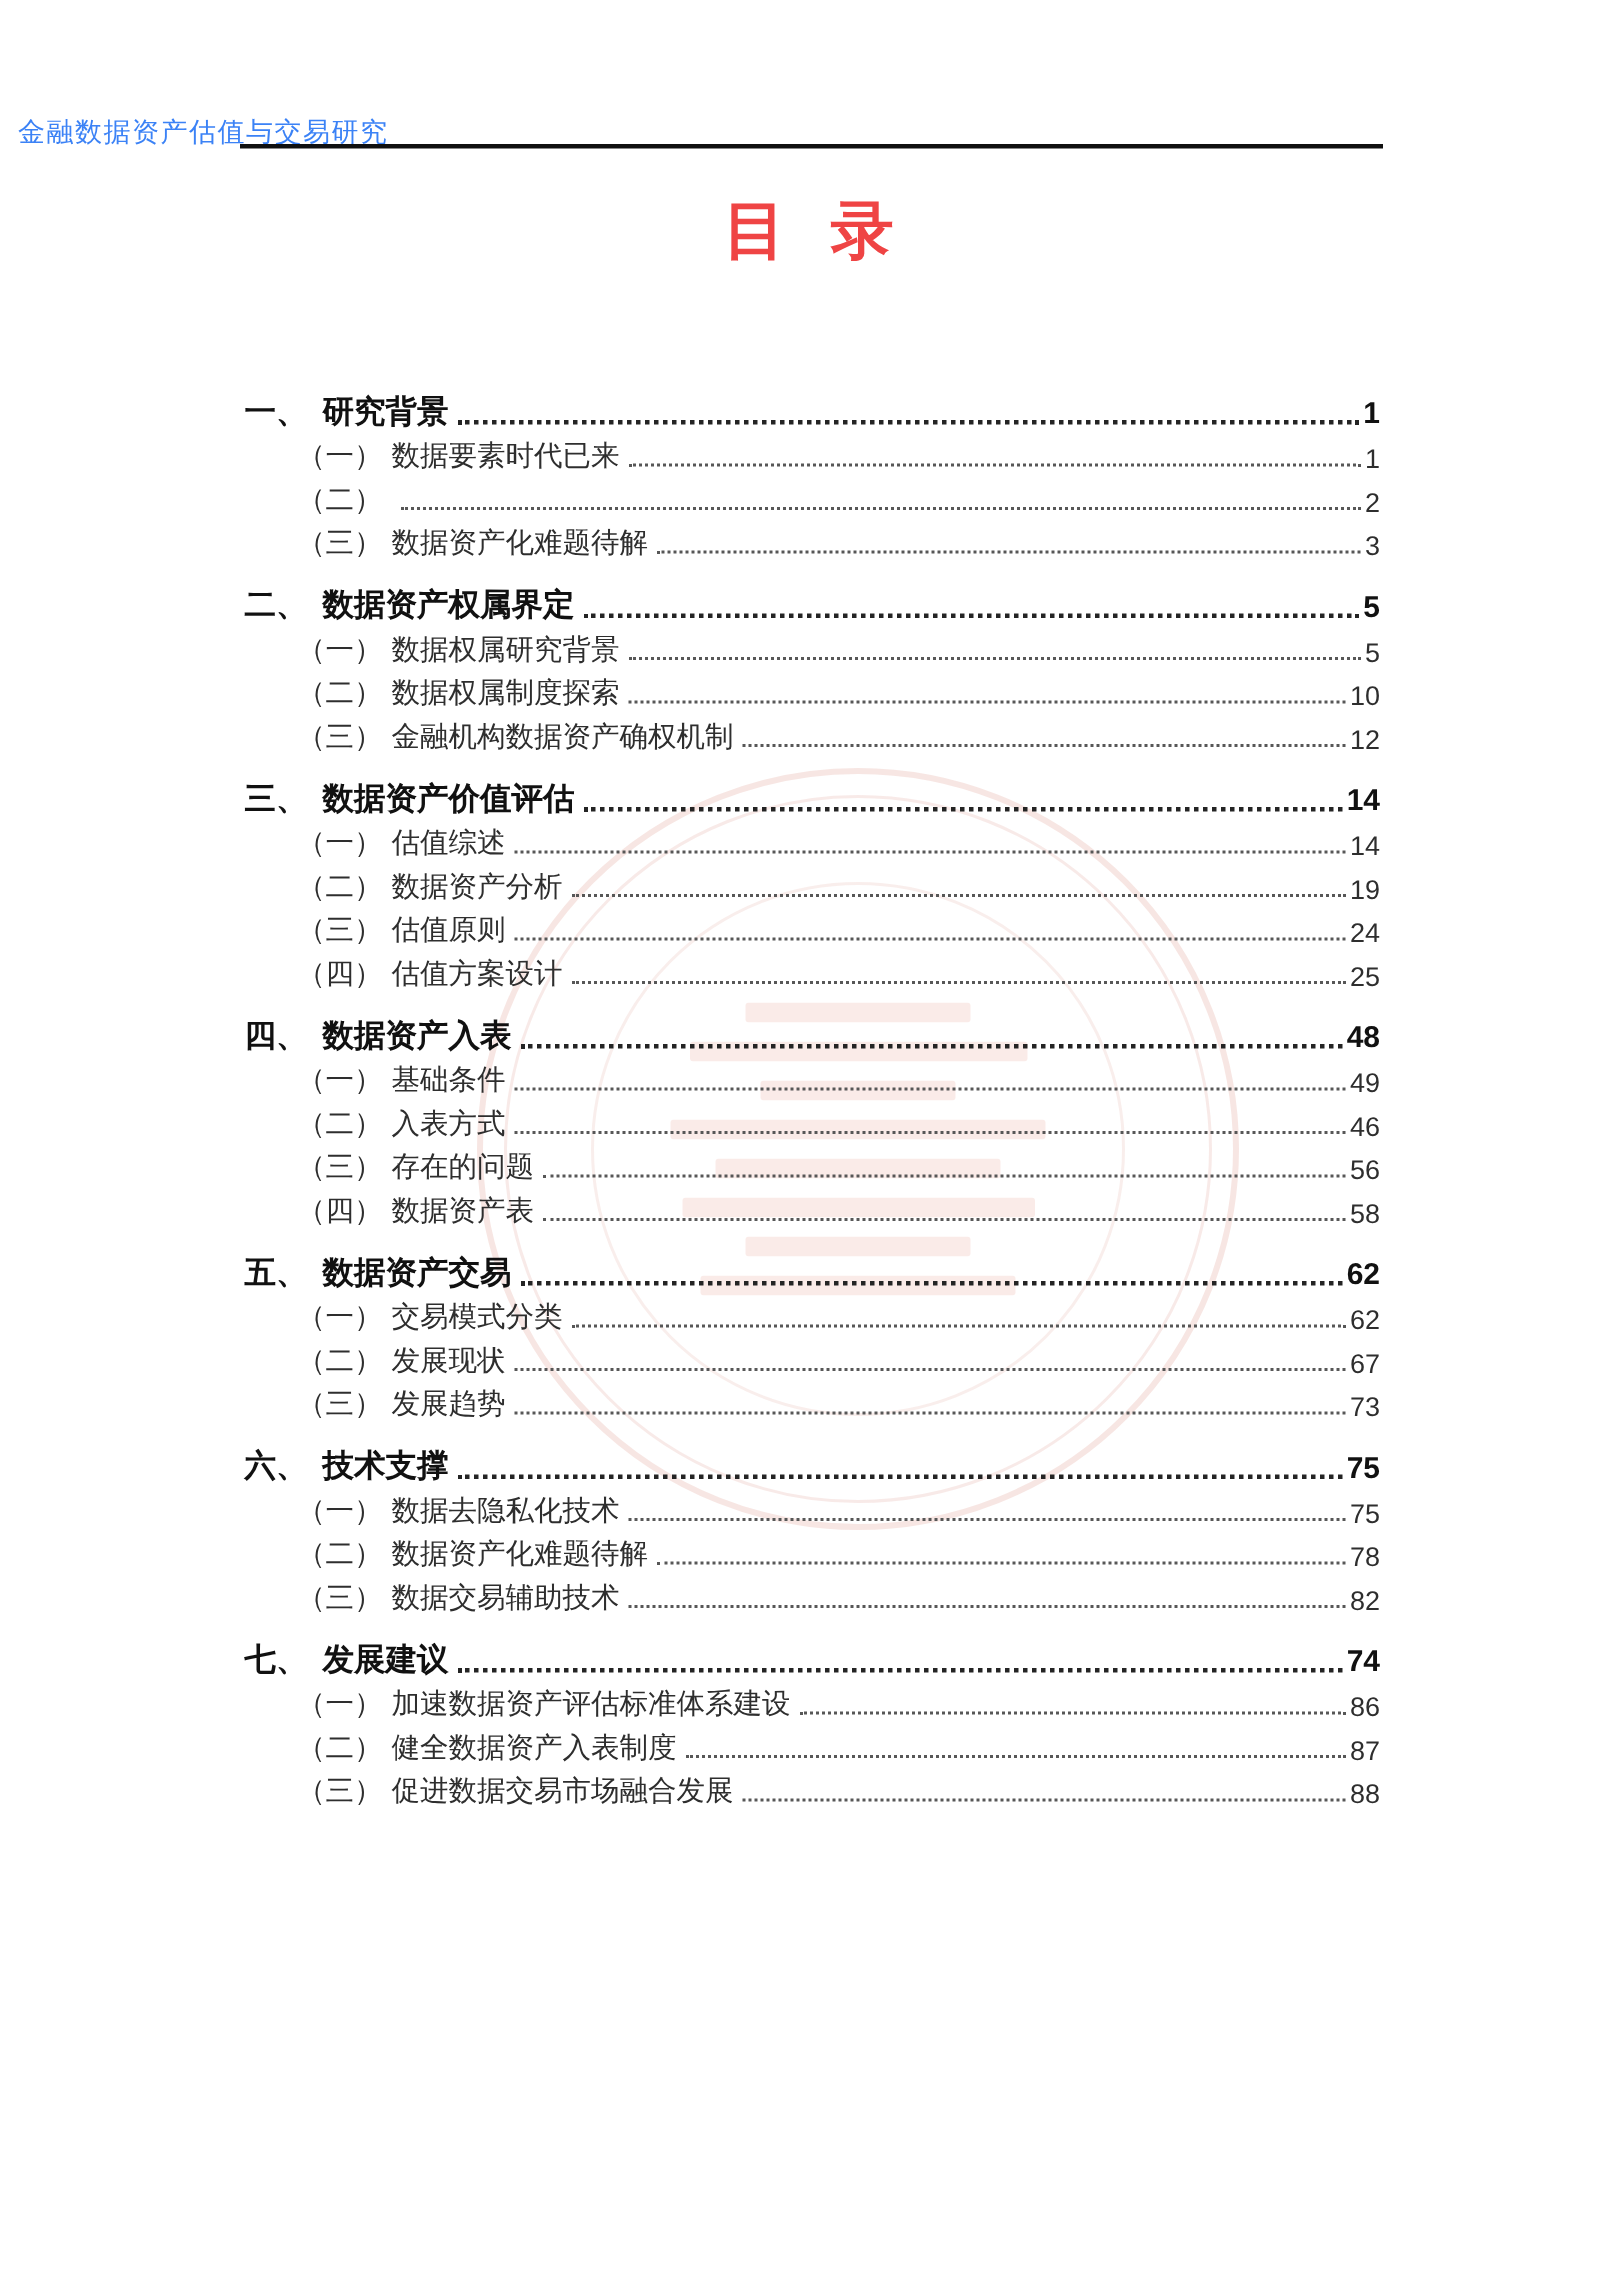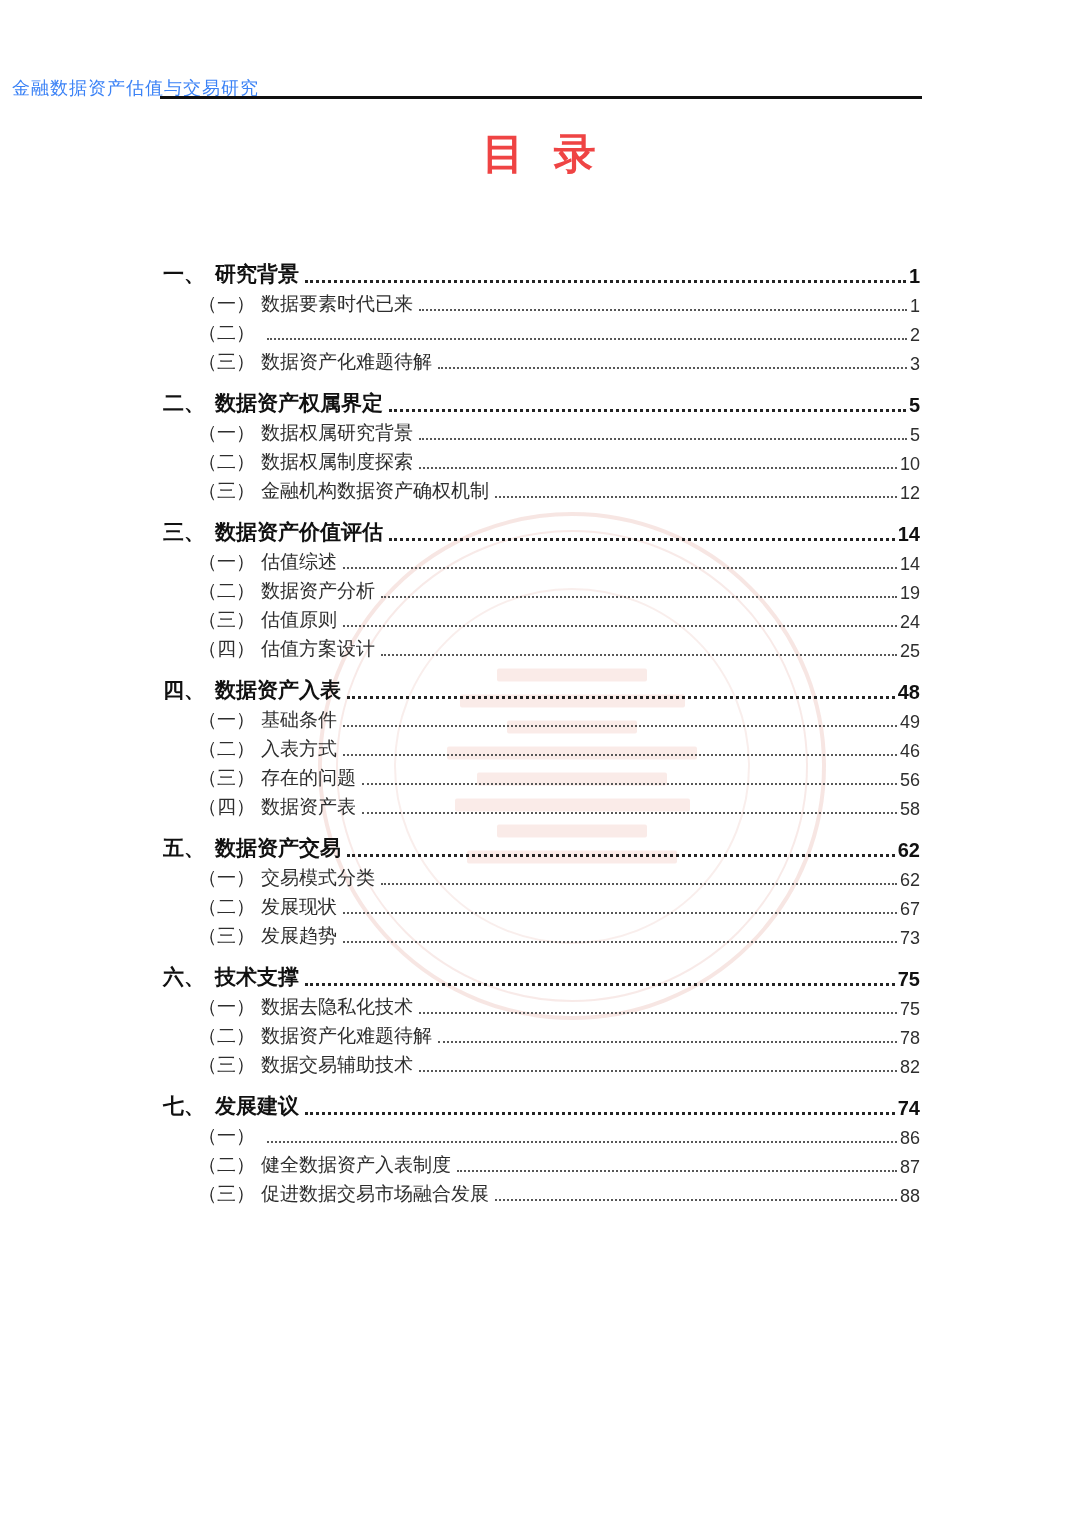--- a/index.html
+++ b/index.html
@@ -260,20 +260,21 @@
         <span class="pg">82</span>
       </div>
       <div class="row heading">
         <span class="num">七、</span>
         <span class="label">发展建议</span>
         <span class="dots"></span>
         <span class="pg">74</span>
       </div>
       <div class="row sub">
         <span class="num">（一）</span>
+        <span class="label">加速数据资产评估标准体系建设</span>
         <span class="dots"></span>
         <span class="pg">86</span>
       </div>
       <div class="row sub">
         <span class="num">（二）</span>
         <span class="label">健全数据资产入表制度</span>
         <span class="dots"></span>
         <span class="pg">87</span>
       </div>
       <div class="row sub">

